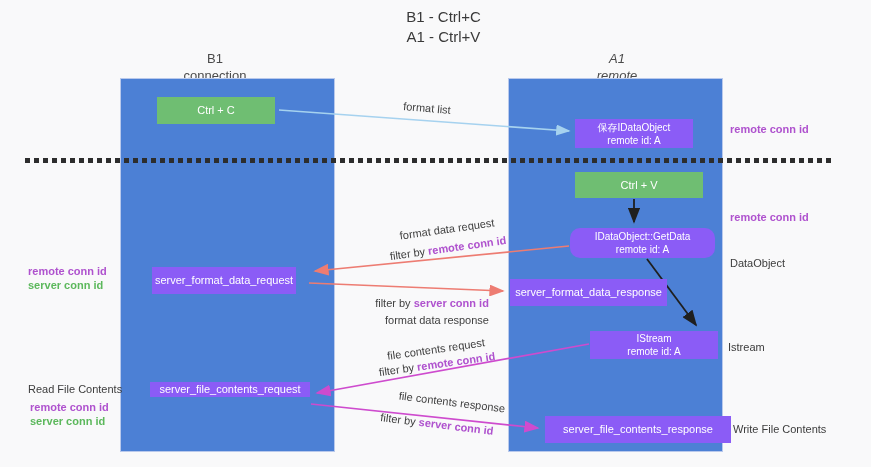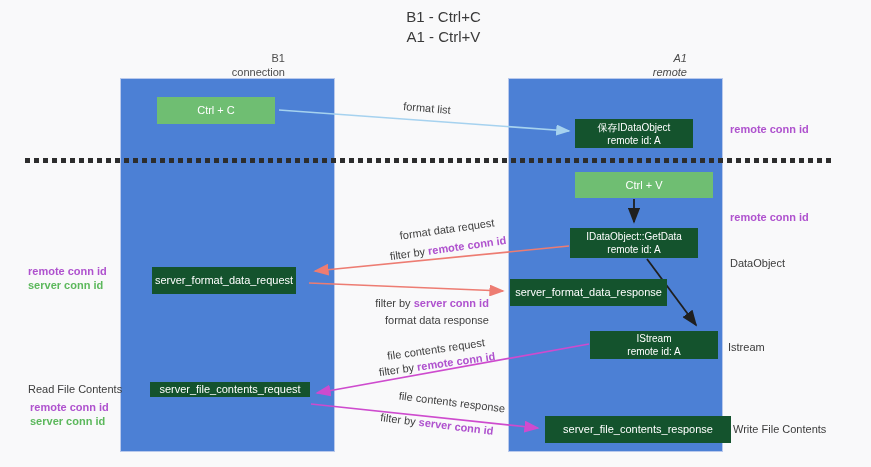--- a/index.html
+++ b/index.html
@@ -2,35 +2,35 @@
 <html><head>
 <meta charset="utf-8">
 <style>
   html,body{margin:0;padding:0;}
   body{font-family:"Liberation Sans",sans-serif;background:#f9f9fa;}
   .canvas{position:relative;width:871px;height:467px;background:#f9f9fa;overflow:hidden;}
 
   .title{position:absolute;left:0;top:7px;width:871px;text-align:center;
          font-size:15px;color:#3a3a3a;line-height:1.35;padding-left:8px;}
 
-  .col-header{position:absolute;width:140px;text-align:right;font-size:11px;
+  .col-header{position:absolute;width:140px;text-align:center;font-size:13px;
               color:#4b4b4b;line-height:1.3;}
 
   .lifeline{position:absolute;top:78px;width:215px;height:374px;background:#4C80D5;
             border:1px solid #b9c9ec;box-sizing:border-box;}
 
   .divider{position:absolute;left:25px;top:158px;width:809px;height:5px;
            background:repeating-linear-gradient(90deg,#2d2d2d 0 5px,transparent 5px 9px);}
 
   .arrows{position:absolute;left:0;top:0;pointer-events:none;}
 
   .node{position:absolute;display:flex;flex-direction:column;justify-content:center;
         align-items:center;text-align:center;color:#fff;box-sizing:border-box;}
   .node.green{background:#6FBE72;font-size:11px;}
-  .node.orange{background:#14532d;}
+  .node.orange{background:#8b5cf6;}
   .node .l{line-height:1.3;}
   .one-line{font-size:11px;}
   .two-line{font-size:10px;}
 
   .side-lbl{position:absolute;font-size:11px;white-space:nowrap;color:#3c3c3c;}
   .side-lbl.purple{color:#AF52CE;font-weight:bold;}
   .side-lbl.green{color:#5CB85C;font-weight:bold;}
 
   .flabel{position:absolute;font-size:11px;color:#3f3f3f;white-space:nowrap;
           transform:translate(-50%,-50%) rotate(var(--r,0deg));}
@@ -86,25 +86,25 @@
 
   <div class="node green" style="left:157px;top:97px;width:118px;height:27px;">
     <div class="l">Ctrl + C</div>
   </div>
 
   <div class="node orange two-line" style="left:575px;top:119px;width:118px;height:29px;">
     <div class="l">保存IDataObject</div>
     <div class="l">remote id: A</div>
   </div>
 
-  <div class="node green" style="left:575px;top:172px;width:138px;height:26px;">
+  <div class="node green" style="left:575px;top:172px;width:128px;height:26px;">
     <div class="l">Ctrl + V</div>
   </div>
 
-  <div class="node orange two-line" style="left:570px;top:228px;width:128px;height:30px;">
+  <div class="node orange two-line" style="left:570px;top:228px;width:145px;height:30px;border-radius:10px;">
     <div class="l">IDataObject::GetData</div>
     <div class="l">remote id: A</div>
   </div>
 
   <div class="node orange one-line" style="left:152px;top:267px;width:144px;height:27px;">
     <div class="l">server_format_data_request</div>
   </div>
 
   <div class="node orange one-line" style="left:510px;top:279px;width:157px;height:27px;">
     <div class="l">server_format_data_response</div>

